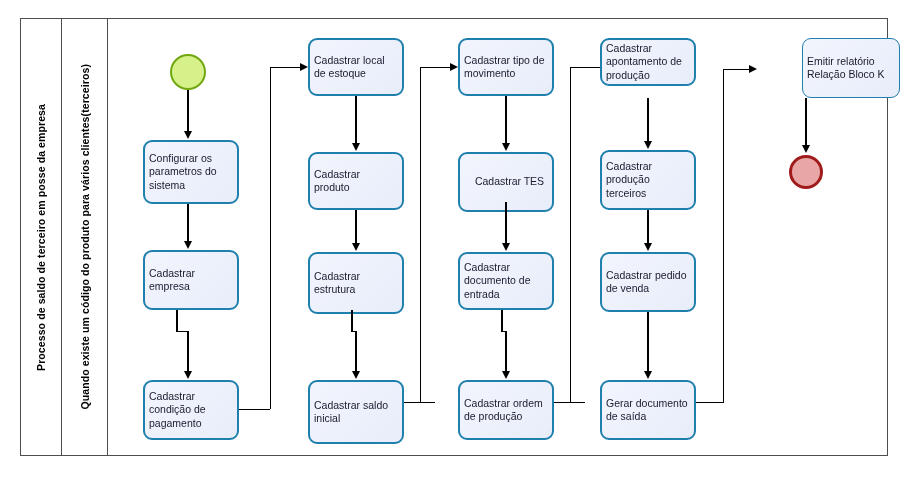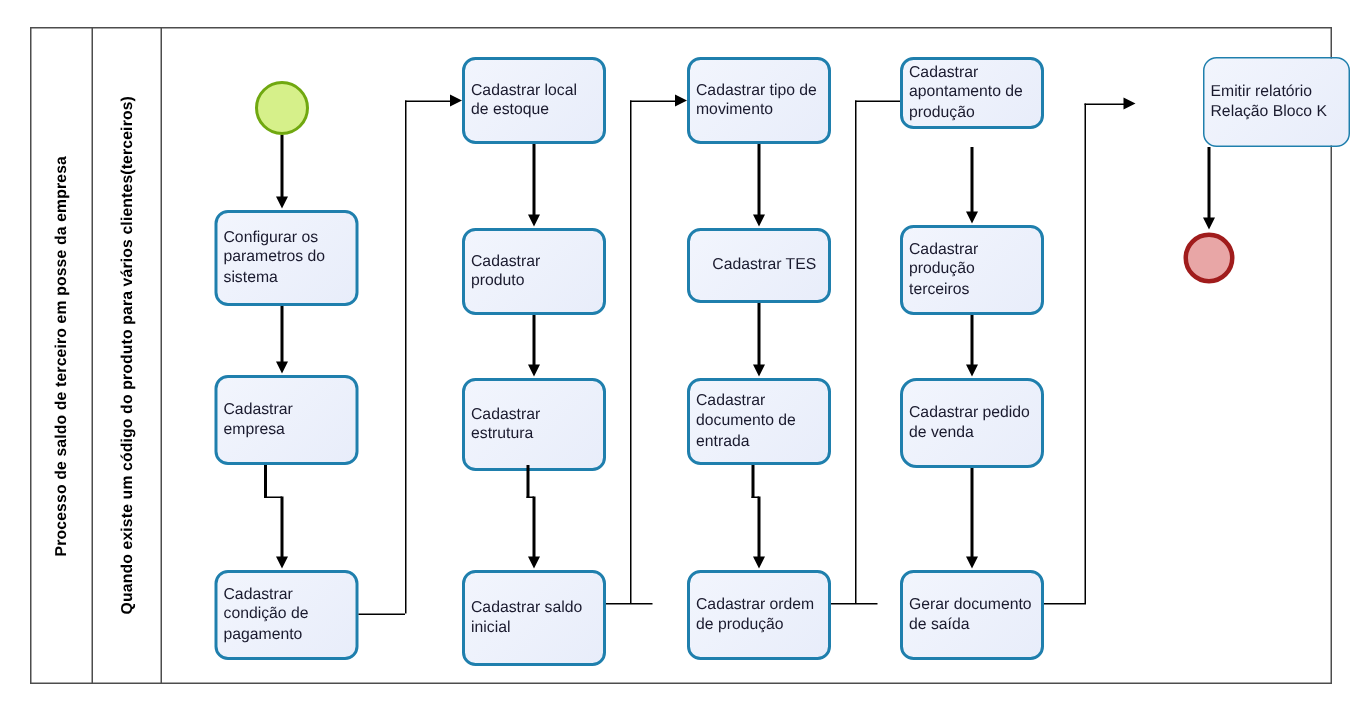--- a/index.html
+++ b/index.html
@@ -207,21 +207,21 @@
   <div class="conn h" style="left:419.6px; top:67px; width:33px;"></div>
   <div class="arrow-right" style="left:450px; top:63px;"></div>
 
   <div class="task" style="left:458px; top:38px; width:96px; height:58px;">
     <span>Cadastrar tipo de movimento</span>
   </div>
 
   <div class="conn v" style="left:505.3px; top:96px; height:48px;"></div>
   <div class="arrow-down" style="left:501.5px; top:143px;"></div>
 
-  <div class="task" style="left:458px; top:152px; width:96px; height:50px;padding-left:11px;">
+  <div class="task" style="left:458px; top:152px; width:96px; height:60px;padding-left:11px;">
     <span>Cadastrar TES</span>
   </div>
 
   <div class="conn v" style="left:505.3px; top:202px; height:42px;"></div>
   <div class="arrow-down" style="left:501.5px; top:243px;"></div>
 
   <div class="task" style="left:458px; top:252px; width:96px; height:58px;">
     <span>Cadastrar documento de entrada</span>
   </div>
 
@@ -246,21 +246,21 @@
   <div class="conn v" style="left:647.3px; top:98px; height:44px;"></div>
   <div class="arrow-down" style="left:643.5px; top:141px;"></div>
 
   <div class="task" style="left:600px; top:150px; width:96px; height:60px;">
     <span>Cadastrar produção terceiros</span>
   </div>
 
   <div class="conn v" style="left:647.3px; top:210px; height:34px;"></div>
   <div class="arrow-down" style="left:643.5px; top:243px;"></div>
 
-  <div class="task" style="left:600px; top:252px; width:96px; height:60px;border-radius:11px;">
+  <div class="task" style="left:600px; top:252px; width:96px; height:60px;">
     <span>Cadastrar pedido de venda</span>
   </div>
 
   <div class="conn v" style="left:647.3px; top:312px; height:60px;"></div>
   <div class="arrow-down" style="left:643.5px; top:371px;"></div>
 
   <div class="task" style="left:600px; top:380px; width:96px; height:60px;">
     <span>Gerar documento de saída</span>
   </div>
 

